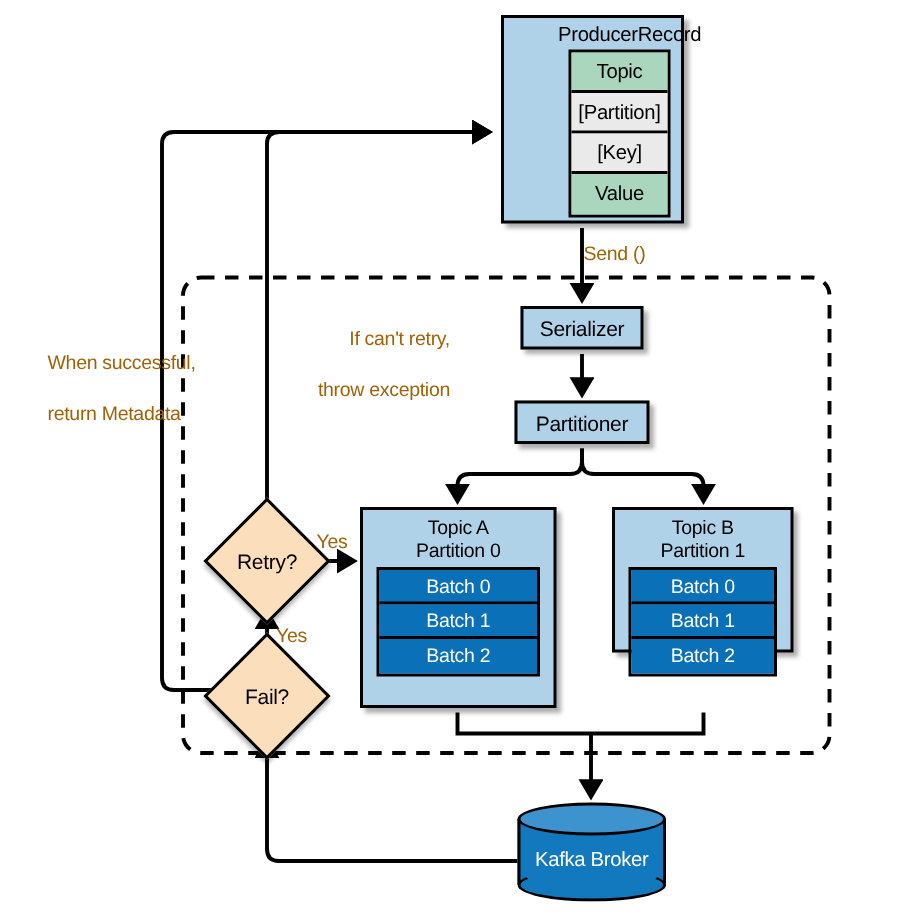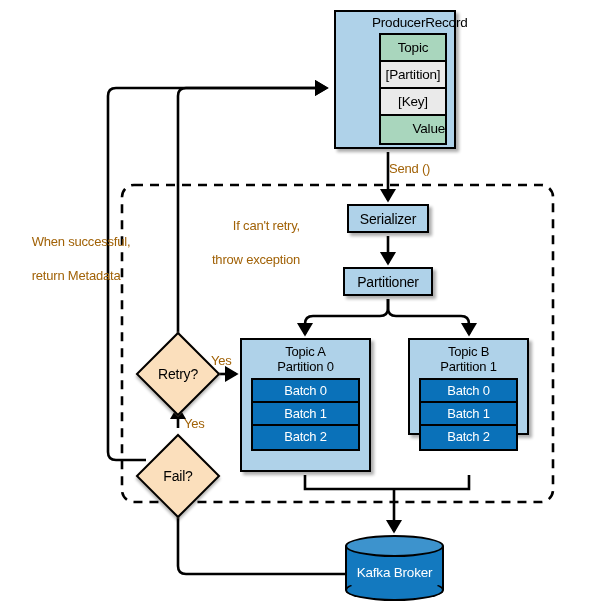--- a/index.html
+++ b/index.html
@@ -54,21 +54,21 @@
   .pr-row {
     height: 27px;
     line-height: 26px;
     text-align: center;
     font-size: 13.5px;
     color: #000;
     border-bottom: 2.2px solid #000;
     box-sizing: border-box;
     letter-spacing: -0.2px;
   }
-  .pr-row:last-child { border-bottom: none; text-align: right; }
+  .pr-row:last-child { border-bottom: none; }
   .pr-green { background: #a9d6bd; }
   .pr-grey  { background: #eaeaea; }
 
   
   .proc {
     background: #afd2e9;
     border: 2.5px solid #000;
     text-align: center;
     font-size: 14px;
     color: #000;
@@ -129,21 +129,21 @@
     left: 0; top: 0;
     width: 100%; height: 100%;
     display: flex;
     align-items: center;
     justify-content: center;
     font-size: 14px;
     color: #000;
     letter-spacing: -0.2px;
   }
   .retry-d { left: 148px; top: 344px; width: 60px; height: 60px; }
-  .fail-d  { left: 148px; top: 446px; width: 60px; height: 60px; text-align: right; }
+  .fail-d  { left: 148px; top: 434px; width: 60px; height: 60px; text-align: right; }
 
   
   .cyl {
     position: absolute;
     left: 345px;
     top: 535px;
     width: 77px;
     height: 66px;
     z-index: 5;
   }

